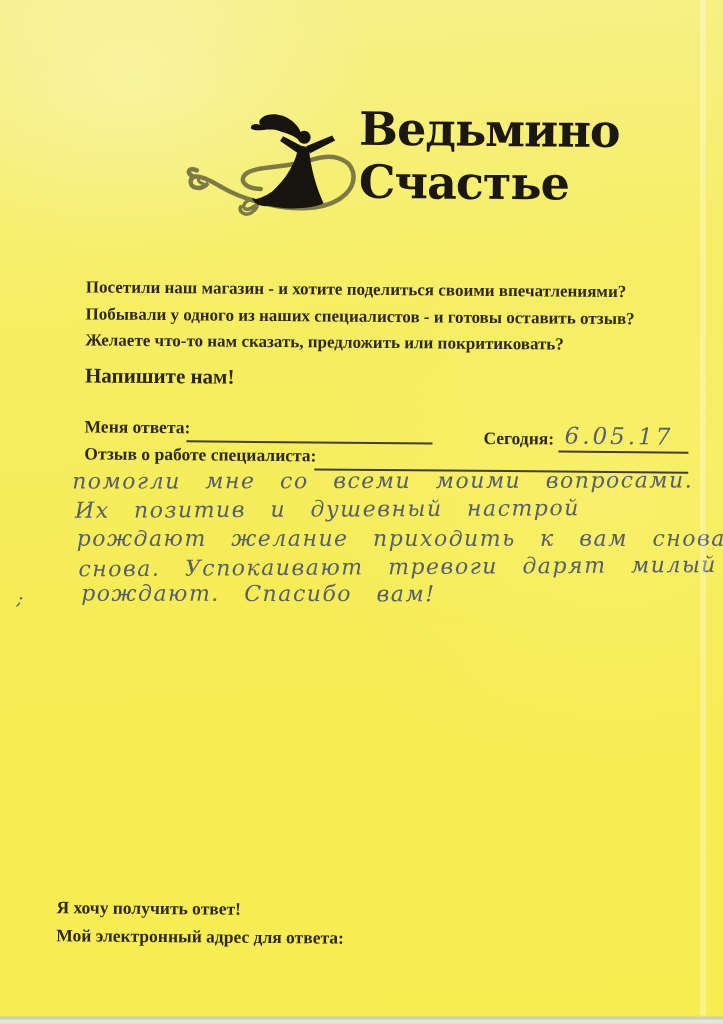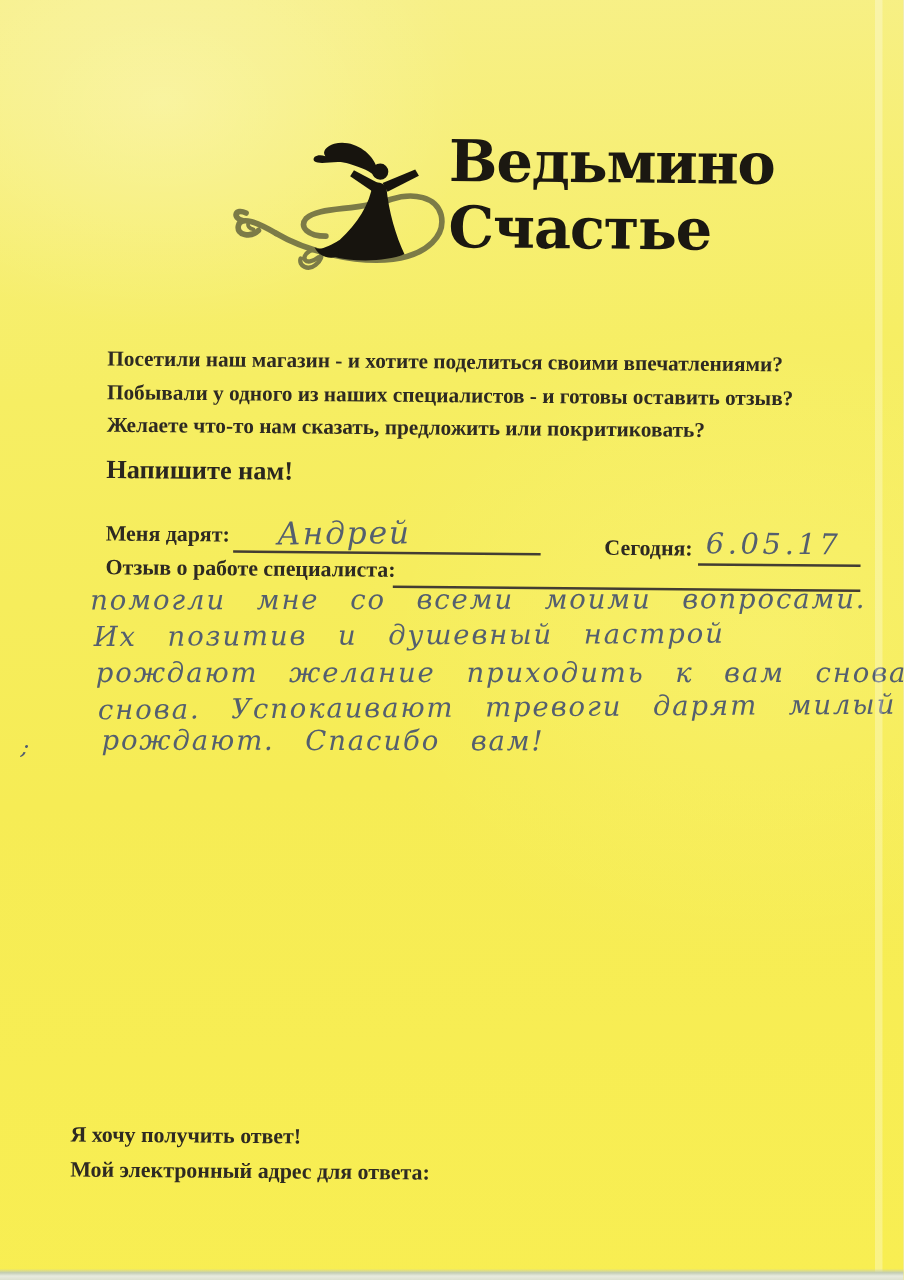--- a/index.html
+++ b/index.html
@@ -84,23 +84,22 @@
     </div>
 
     <div class="intro print">
       <div>Посетили наш магазин - и хотите поделиться своими впечатлениями?</div>
       <div>Побывали у одного из наших специалистов - и готовы оставить отзыв?</div>
       <div>Желаете что-то нам сказать, предложить или покритиковать?</div>
     </div>
 
     <h2 class="cta">Напишите нам!</h2>
 
-    <span class="flabel" style="left:88px;top:416px;">Меня дарят:</span>
+    <span class="flabel" style="left:88px;top:416px;">Меня ответа:</span>
     <span class="uline" style="left:190px;top:439px;width:246px;"></span>
-    <span class="hw hw-name" style="left:225px;top:410px;">Андрей</span>
 
     <span class="flabel" style="left:487px;top:424px;text-align:right;">Сегодня:</span>
     <span class="uline" style="left:562px;top:446px;width:130px;"></span>
     <span class="hw hw-date" style="left:568px;top:418px;">6.05.17</span>
 
     <span class="flabel" style="left:88px;top:443px;">Отзыв о работе специалиста:</span>
     <span class="uline" style="left:318px;top:466px;width:374px;"></span>
 
     <span class="hw hw-p" style="left:76px;top:465px;transform:rotate(-0.6deg);">помогли мне со всеми моими вопросами.</span>
     <span class="hw hw-p" style="left:79px;top:494px;transform:rotate(-0.8deg);">Их позитив и душевный настрой</span>

